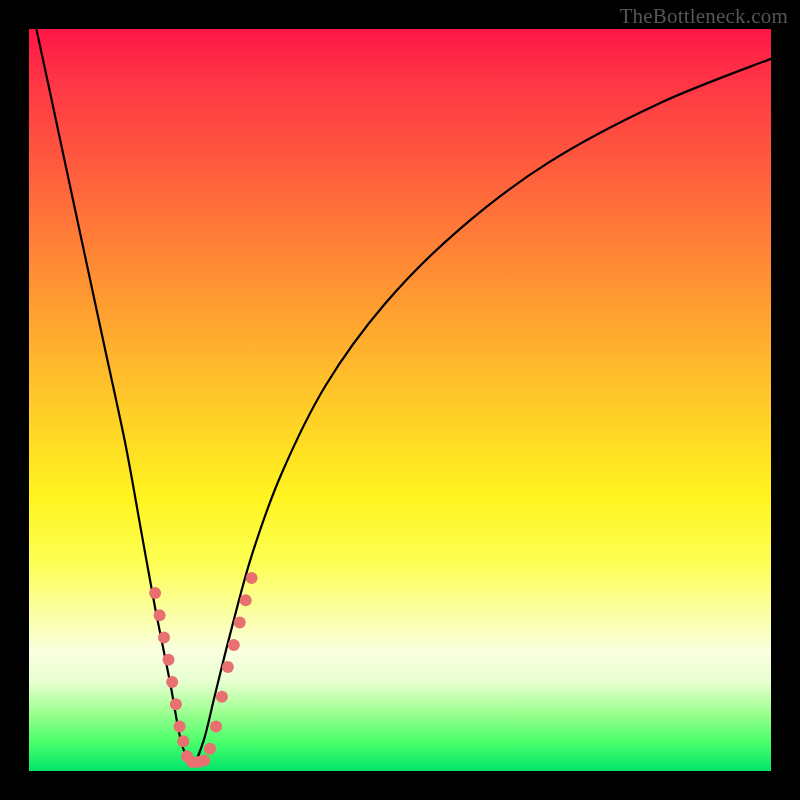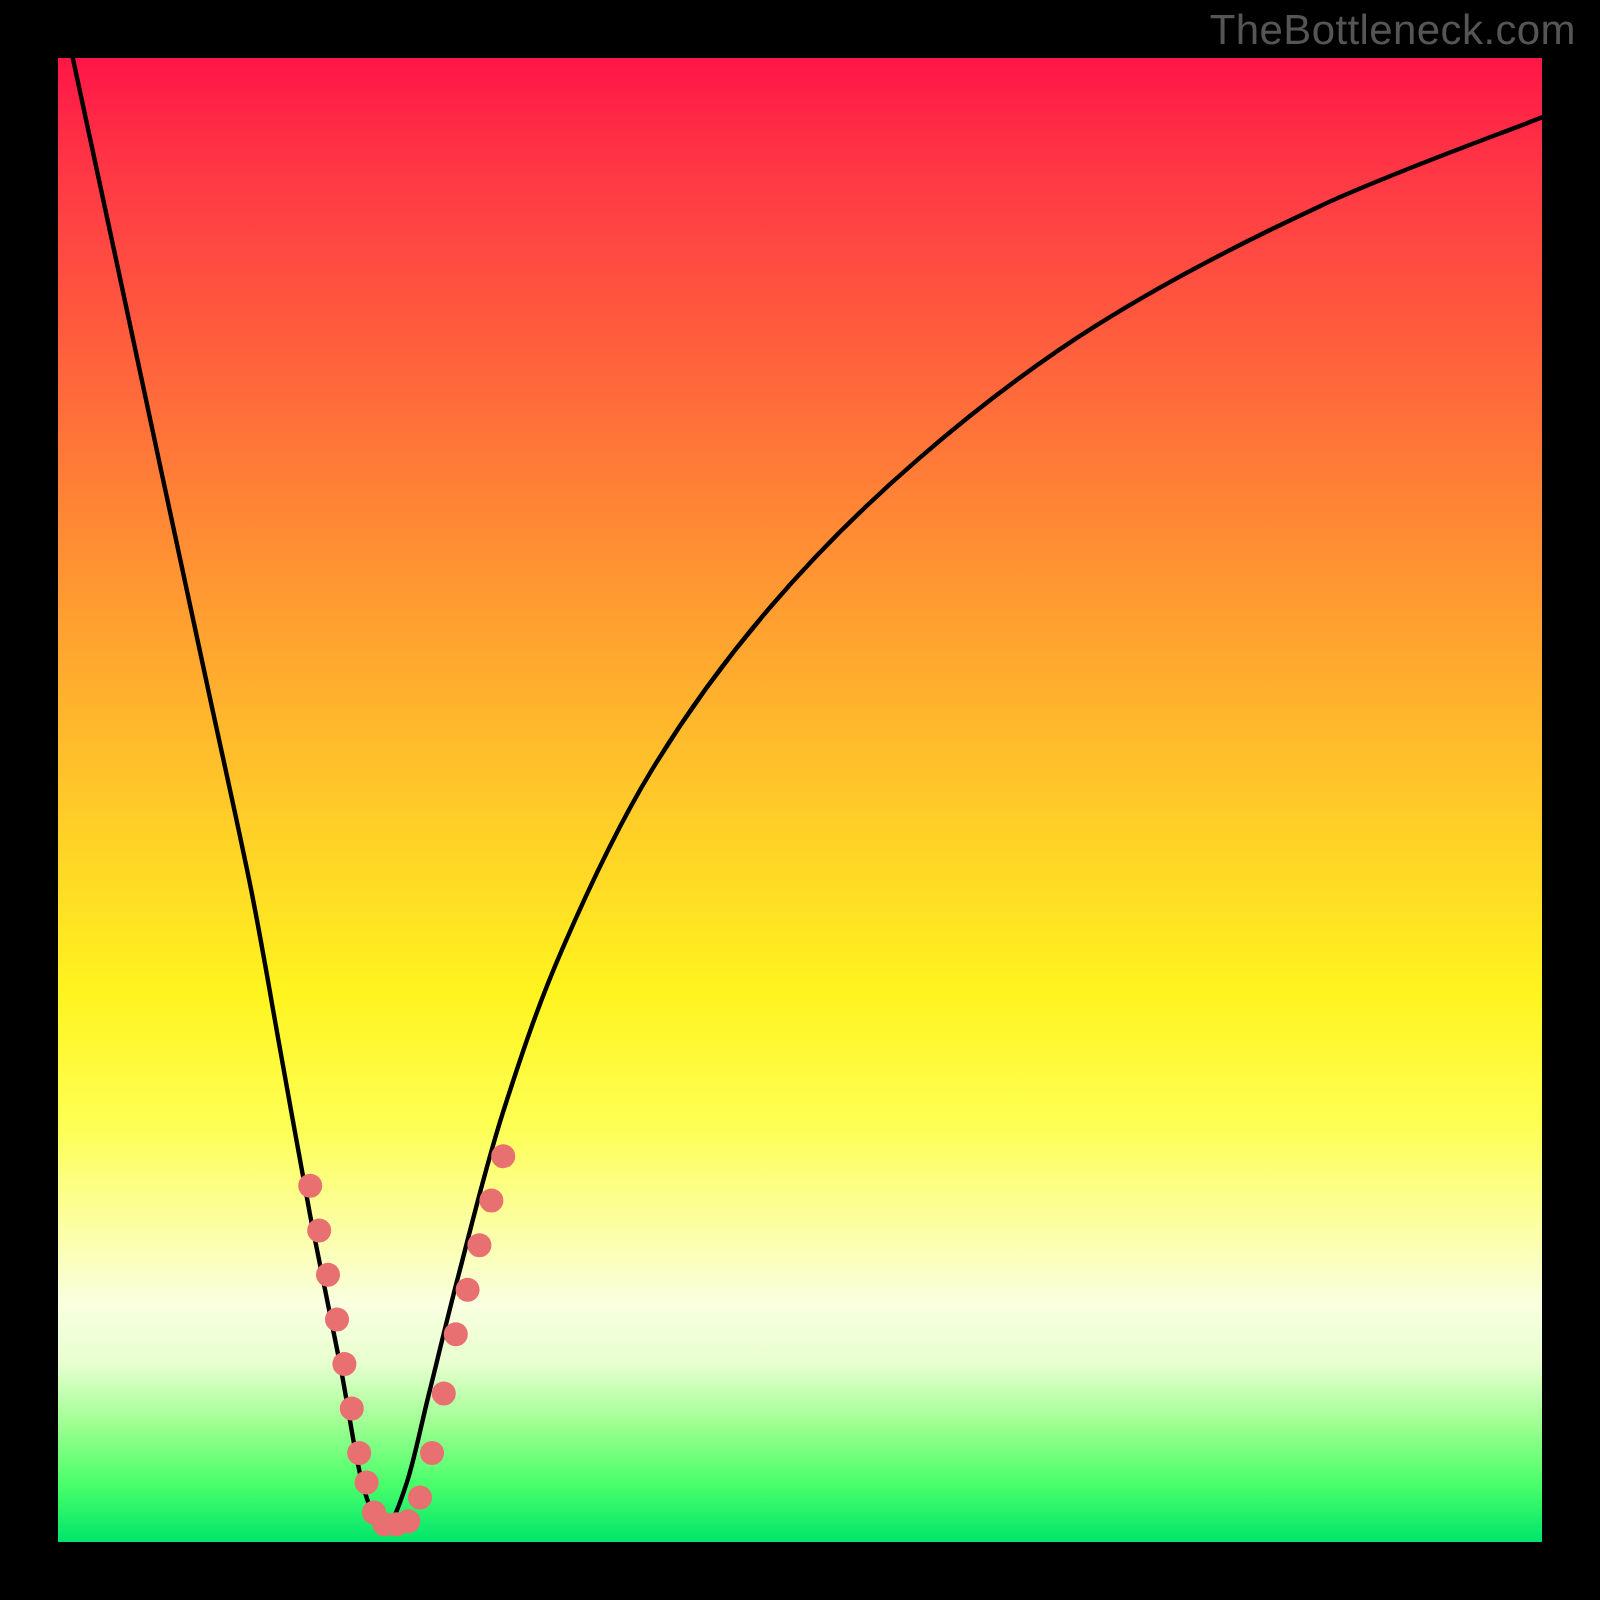--- a/index.html
+++ b/index.html
@@ -50,20 +50,21 @@
     height: 742px;
   }
   .watermark {
     position: absolute;
     top: 4px;
     right: 12px;
     color: #555;
     font-size: 21px;
     letter-spacing: 0.2px;
     user-select: none;
+    font-family: Liberation Serif, serif;
   }
 </style>
 </head>
 <body>
 
 <div class="frame">
   <div class="plot">
     <svg class="curve" viewBox="0 0 742 742" preserveAspectRatio="none">
       <path id="curve-path" fill="none" stroke="#000000" stroke-width="2.2" stroke-linecap="round" d="M 7.4 0.0 C 11.1 17.3, 22.3 69.3, 29.7 103.9 C 37.1 138.5, 44.5 173.1, 51.9 207.8 C 59.4 242.4, 66.8 277.0, 74.2 311.6 C 81.6 346.3, 90.3 384.6, 96.5 415.5 C 102.6 446.4, 106.4 469.9, 111.3 497.1 C 116.2 524.3, 121.2 552.8, 126.1 578.8 C 131.1 604.7, 136.7 630.7, 141.0 653.0 C 145.3 675.2, 148.4 698.7, 152.1 712.3 C 155.8 725.9, 159.5 734.6, 163.2 734.6 C 167.0 734.6, 170.7 723.5, 174.4 712.3 C 178.1 701.2, 181.2 685.1, 185.5 667.8 C 189.8 650.5, 194.2 631.9, 200.3 608.4 C 206.5 584.9, 213.9 554.0, 222.6 526.8 C 231.3 499.6, 239.9 473.6, 252.3 445.2 C 264.6 416.8, 279.5 384.6, 296.8 356.2 C 314.1 327.7, 333.9 300.5, 356.2 274.5 C 378.4 248.6, 403.2 223.8, 430.4 200.3 C 457.6 176.8, 486.0 154.6, 519.4 133.6 C 552.8 112.5, 593.6 91.5, 630.7 74.2 C 667.8 56.9, 723.5 37.1, 742.0 29.7"></path>
       <g id="markers-group">

